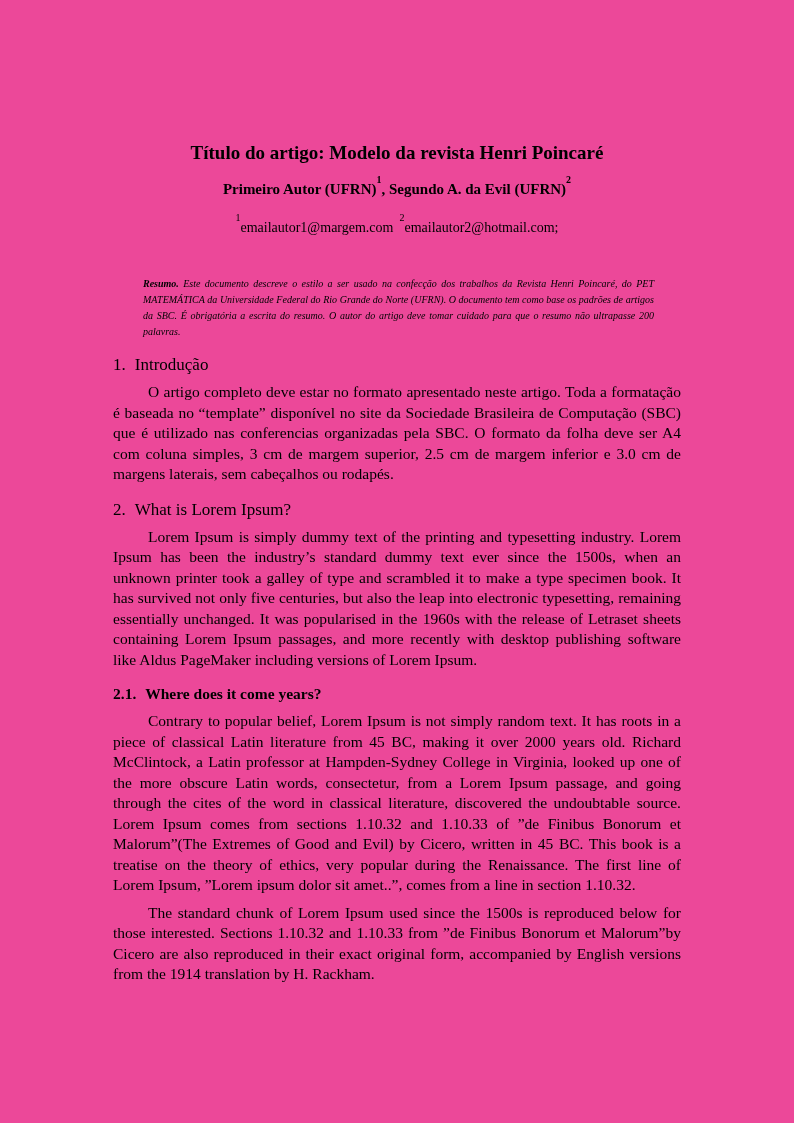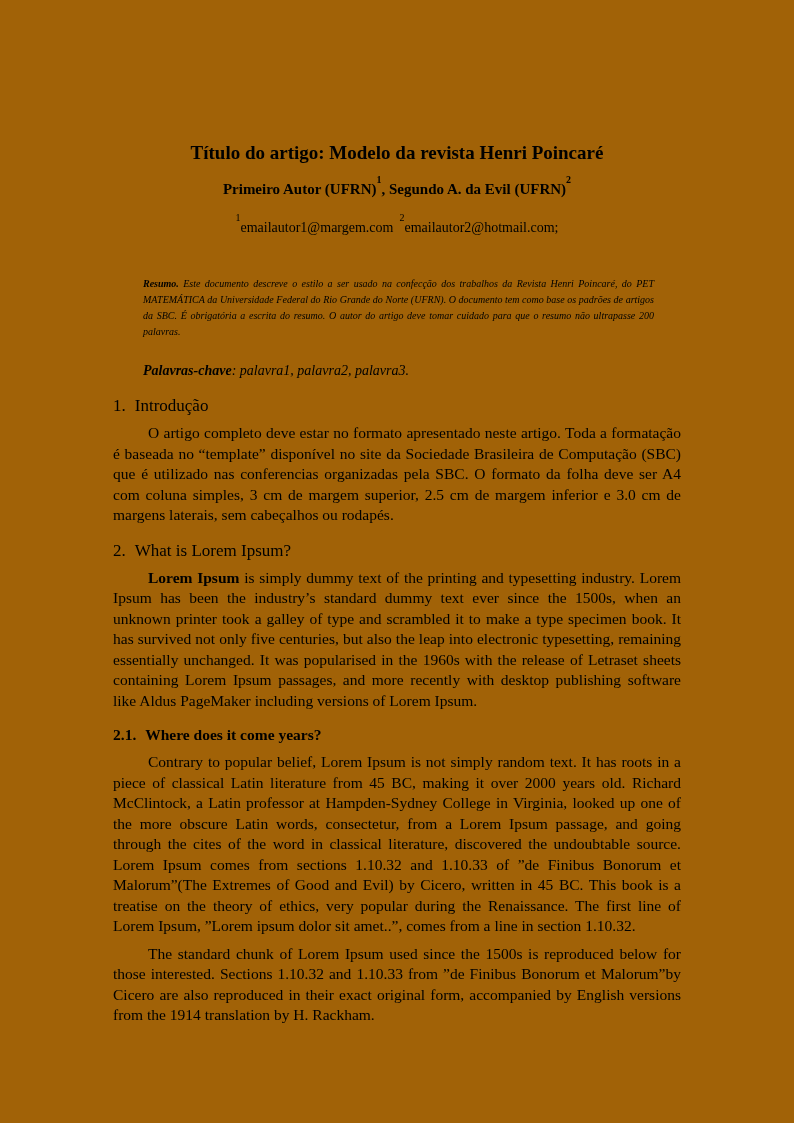--- a/index.html
+++ b/index.html
@@ -4,21 +4,21 @@
 <style>
   html, body {
     margin: 0;
     padding: 0;
     background: #ffffff;
   }
   .page {
     position: relative;
     width: 794px;
     height: 1123px;
-    background: #a16207;
+    background: #ec4899;
     color: #000000;
     font-family: "Liberation Serif", serif;
     overflow: hidden;
   }
   .content {
     position: absolute;
     left: 113px;
     top: 0;
     width: 568px;
   }
@@ -78,37 +78,36 @@
   }
   .sec-num { margin-right: 9px; }
   p.body {
     margin: 7px 0 0 0;
     font-size: 15.5px;
     line-height: 20.5px;
     text-align: justify;
     text-indent: 35px;
     hyphens: none;
   }
-  p.body .lead { font-weight: bold; }
+  p.body .lead { font-weight: normal; }
 </style>
 </head>
 <body>
 
 <div class="page">
   <div class="content">
 
     <div class="title">Título do artigo: Modelo da revista Henri Poincaré</div>
 
     <div class="authors"><span>Primeiro Autor (UFRN)</span><sup class="s">1</sup><span>, </span><span>Segundo A. da Evil (UFRN)</span><sup class="s">2</sup></div>
 
     <div class="emails"><sup class="s">1</sup><span>emailautor1@margem.com</span><sup class="s email-2">2</sup><span>emailautor2@hotmail.com;</span></div>
 
     <div class="abstract"><span class="lbl">Resumo.</span><span> Este documento descreve o estilo a ser usado na confecção dos trabalhos da Revista Henri Poincaré, do PET MATEMÁTICA da Universidade Federal do Rio Grande do Norte (UFRN). O documento tem como base os padrões de artigos da SBC. É obrigatória a escrita do resumo. O autor do artigo deve tomar cuidado para que o resumo não ultrapasse 200 palavras.</span></div>
 
-    <div class="keywords"><span class="lbl">Palavras-chave</span><span>: palavra1, palavra2, palavra3.</span></div>
 
     <div class="sec-heading"><span class="sec-num">1.</span><span>Introdução</span></div>
 
     <p class="body"><span>O artigo completo deve estar no formato apresentado neste artigo. Toda a formatação é baseada no “template” disponível no site da Sociedade Brasileira de Computação (SBC) que é utilizado nas conferencias organizadas pela SBC. O formato da folha deve ser A4 com coluna simples, 3 cm de margem superior, 2.5 cm de margem inferior e 3.0 cm de margens laterais, sem cabeçalhos ou rodapés.</span></p>
 
     <div class="sec-heading"><span class="sec-num">2.</span><span>What is Lorem Ipsum?</span></div>
 
     <p class="body"><span class="lead">Lorem Ipsum</span><span> is simply dummy text of the printing and typesetting industry. Lorem Ipsum has been the industry’s standard dummy text ever since the 1500s, when an unknown printer took a galley of type and scrambled it to make a type specimen book. It has survived not only five centuries, but also the leap into electronic typesetting, remaining essentially unchanged. It was popularised in the 1960s with the release of Letraset sheets containing Lorem Ipsum passages, and more recently with desktop publishing software like Aldus PageMaker including versions of Lorem Ipsum.</span></p>
 
     <div class="subsec-heading"><span class="sec-num">2.1.</span><span>Where does it come years?</span></div>

